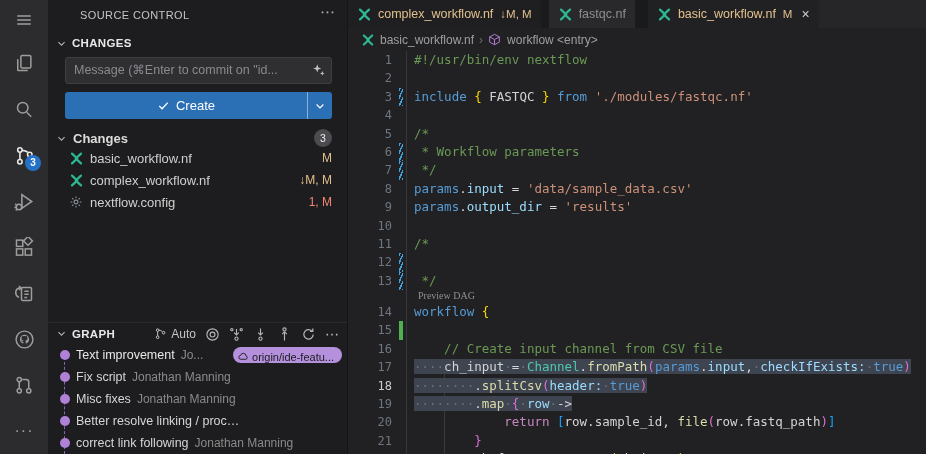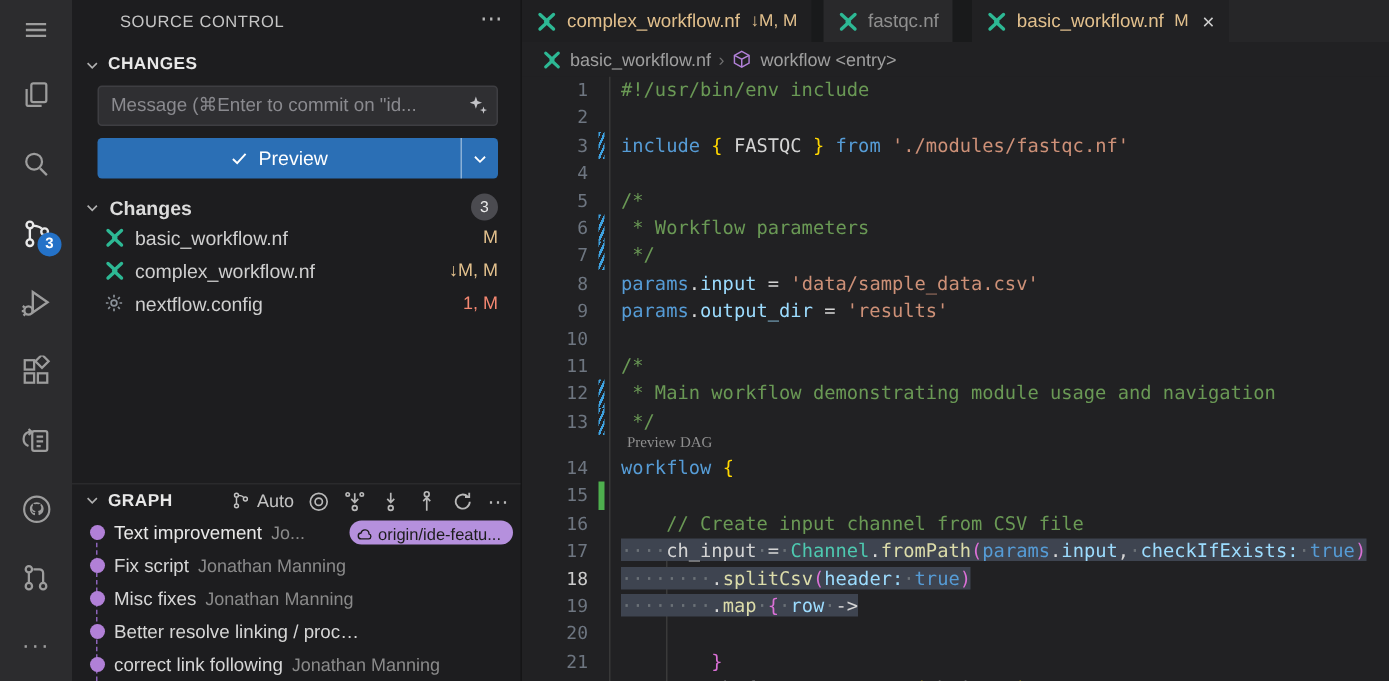--- a/index.html
+++ b/index.html
@@ -182,21 +182,21 @@
       </svg>
   </span>
 
   <div class="commit-btn">
     <span class="commit-main">
       <span>
           <svg width="13" height="13" viewBox="0 0 16 16" fill="none" stroke="currentColor" stroke-width="1.6">
             <path d="M2.8 8.6 6.3 12 13.2 4.4"></path>
           </svg>
         </span>
-      <span>Preview</span>
+      <span>Create</span>
     </span>
     <span class="commit-split">
       <svg width="12" height="12" viewBox="0 0 16 16" fill="none" stroke="currentColor" stroke-width="1.6">
           <path d="M3.5 6l4.5 4.5L12.5 6"></path>
         </svg>
     </span>
   </div>
 
   <div class="sec-row changes-row">
     <span class="chev">
@@ -379,37 +379,37 @@
           <path d="M2 4.8 8 8l6-3.2M8 8v6.4"></path>
         </svg>
     </span>
     <span>workflow &lt;entry&gt;</span>
   </div>
 
   <div class="codearea" id="code">
     <div class="gutter-sep"></div>
     <div class="iguide" style="left:96px;top:322px;bottom:0"></div>
 
-  <div class="cl"><span class="ln">1</span><span class="tk"><span class="cm">#!/usr/bin/env include</span></span></div>
+  <div class="cl"><span class="ln">1</span><span class="tk"><span class="cm">#!/usr/bin/env nextflow</span></span></div>
       <div class="cl"><span class="ln">2</span><span class="tk"></span></div>
       <div class="cl"><span class="ln">3</span><span class="mk mod"></span><span class="tk"><span class="kw">include</span><span class="pl"> </span><span class="b1">{</span><span class="pl"> FASTQC </span><span class="b1">}</span><span class="pl"> </span><span class="kw">from</span><span class="pl"> </span><span class="sl">'./modules/fastqc.nf'</span></span></div>
       <div class="cl"><span class="ln">4</span><span class="tk"></span></div>
       <div class="cl"><span class="ln">5</span><span class="tk"><span class="cm">/*</span></span></div>
       <div class="cl"><span class="ln">6</span><span class="mk mod"></span><span class="tk"><span class="cm"> * Workflow parameters</span></span></div>
       <div class="cl"><span class="ln">7</span><span class="mk mod"></span><span class="tk"><span class="cm"> */</span></span></div>
       <div class="cl"><span class="ln">8</span><span class="tk"><span class="kw">params</span><span class="pl">.</span><span class="va">input</span><span class="pl"> = </span><span class="st">'data/sample_data.csv'</span></span></div>
       <div class="cl"><span class="ln">9</span><span class="tk"><span class="kw">params</span><span class="pl">.</span><span class="va">output_dir</span><span class="pl"> = </span><span class="st">'results'</span></span></div>
       <div class="cl"><span class="ln">10</span><span class="tk"></span></div>
       <div class="cl"><span class="ln">11</span><span class="tk"><span class="cm">/*</span></span></div>
-      <div class="cl"><span class="ln">12</span><span class="mk mod"></span><span class="tk"><span class="cm"> * Main workflow demonstrating module usage and navigation</span></span></div>
+      <div class="cl"><span class="ln">12</span><span class="mk mod"></span></div>
       <div class="cl"><span class="ln">13</span><span class="mk mod"></span><span class="tk"><span class="cm"> */</span></span></div>
       <div class="lens">Preview DAG</div>
       <div class="cl"><span class="ln">14</span><span class="tk"><span class="kw">workflow</span><span class="pl"> </span><span class="b1">{</span></span></div>
       <div class="cl"><span class="ln">15</span><span class="mk add"></span><span class="tk"></span></div>
       <div class="cl"><span class="ln">16</span><span class="tk"><span class="pl">    </span><span class="cm">// Create input channel from CSV file</span></span></div>
       <div class="cl"><span class="ln">17</span><span class="tk"><span class="selwrap"><span class="ws">····</span><span class="pl">ch_input</span><span class="ws">·</span><span class="pl">=</span><span class="ws">·</span><span class="ty">Channel</span><span class="pl">.</span><span class="fn">fromPath</span><span class="b2">(</span><span class="kw">params</span><span class="pl">.</span><span class="va">input</span><span class="pl">,</span><span class="ws">·</span><span class="va">checkIfExists:</span><span class="ws">·</span><span class="kw">true</span><span class="b2">)</span></span></span></div>
       <div class="cl"><span class="ln cur">18</span><span class="tk"><span class="selwrap"><span class="ws">········</span><span class="pl">.</span><span class="fn">splitCsv</span><span class="b2">(</span><span class="va">header:</span><span class="ws">·</span><span class="kw">true</span><span class="b2">)</span></span></span></div>
       <div class="cl"><span class="ln">19</span><span class="tk"><span class="selwrap"><span class="ws">········</span><span class="pl">.</span><span class="fn">map</span><span class="ws">·</span><span class="b2">{</span><span class="ws">·</span><span class="va">row</span><span class="ws">·</span><span class="pl">-&gt;</span></span></span></div>
-      <div class="cl"><span class="ln">20</span></div>
+      <div class="cl"><span class="ln">20</span><span class="tk"><span class="pl">            </span><span class="ct">return</span><span class="pl"> </span><span class="b3">[</span><span class="pl">row.sample_id, </span><span class="fn">file</span><span class="b2">(</span><span class="pl">row.fastq_path</span><span class="b2">)</span><span class="b3">]</span></span></div>
       <div class="cl"><span class="ln">21</span><span class="tk"><span class="pl">        </span><span class="b2">}</span></span></div>
       <div class="cl"><span class="ln">22</span><span class="tk"><span class="pl">        </span><span class="pl">ch_fastqc = </span><span class="fn">FASTQC</span><span class="b1">(</span><span class="pl">ch_input</span><span class="b1">)</span></span></div>
     </div>
 </div>
 
 </body></html>

